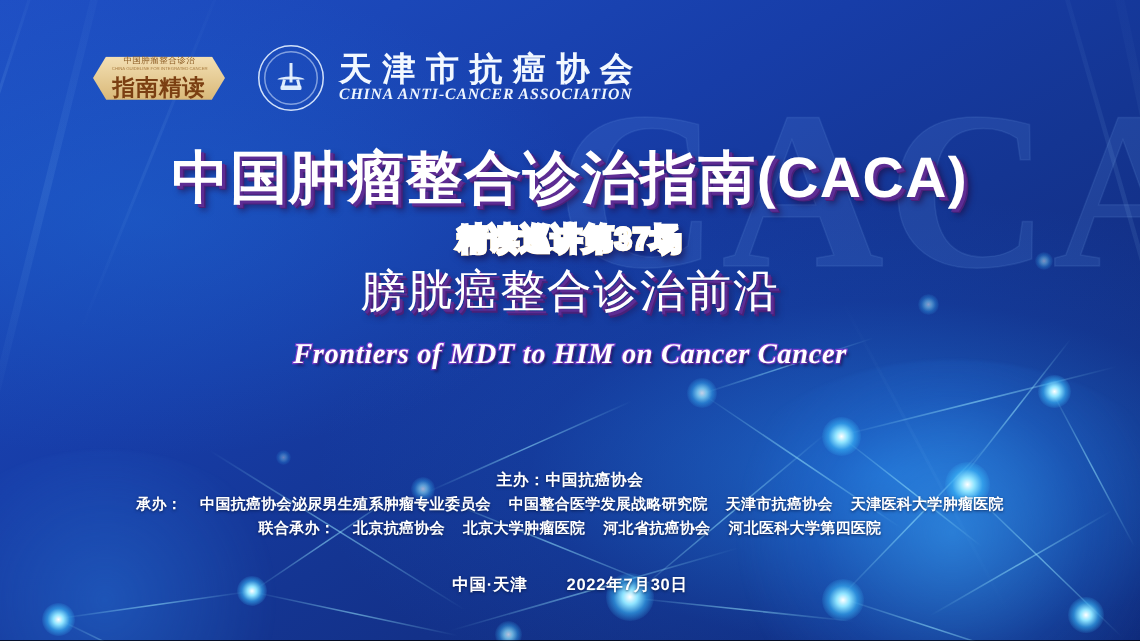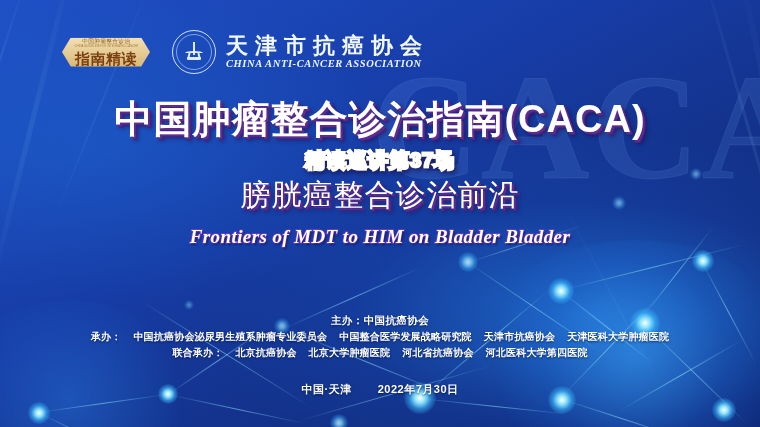--- a/index.html
+++ b/index.html
@@ -347,21 +347,21 @@
         <div class="cn">天津市抗癌协会</div>
         <div class="en">CHINA ANTI-CANCER ASSOCIATION</div>
       </div>
     </div>
   </div>
 
   <div class="title-block">
     <div class="title-main">中国肿瘤整合诊治指南(CACA)</div>
     <div class="title-gold">精读巡讲第37场</div>
     <div class="title-sub">膀胱癌整合诊治前沿</div>
-    <div class="title-en">Frontiers of MDT to HIM on Bladder Bladder</div>
+    <div class="title-en">Frontiers of MDT to HIM on Cancer Cancer</div>
   </div>
 
   <div class="credits">
     <div class="credit-host">主办：中国抗癌协会</div>
 
     <div class="credit-line">
       <span class="seg">承办：</span><span class="seg">中国抗癌协会泌尿男生殖系肿瘤专业委员会</span><span class="seg">中国整合医学发展战略研究院</span><span class="seg">天津市抗癌协会</span><span class="seg">天津医科大学肿瘤医院</span>
     </div>
 
     <div class="credit-line">

